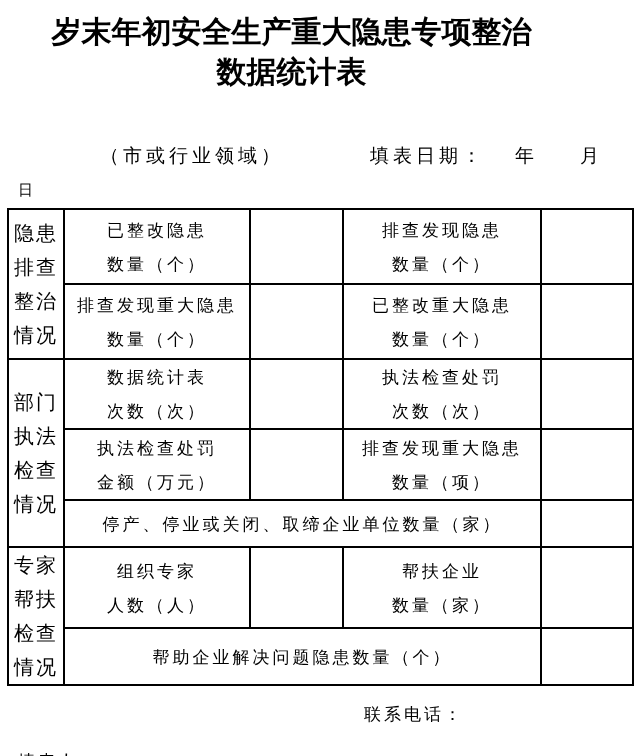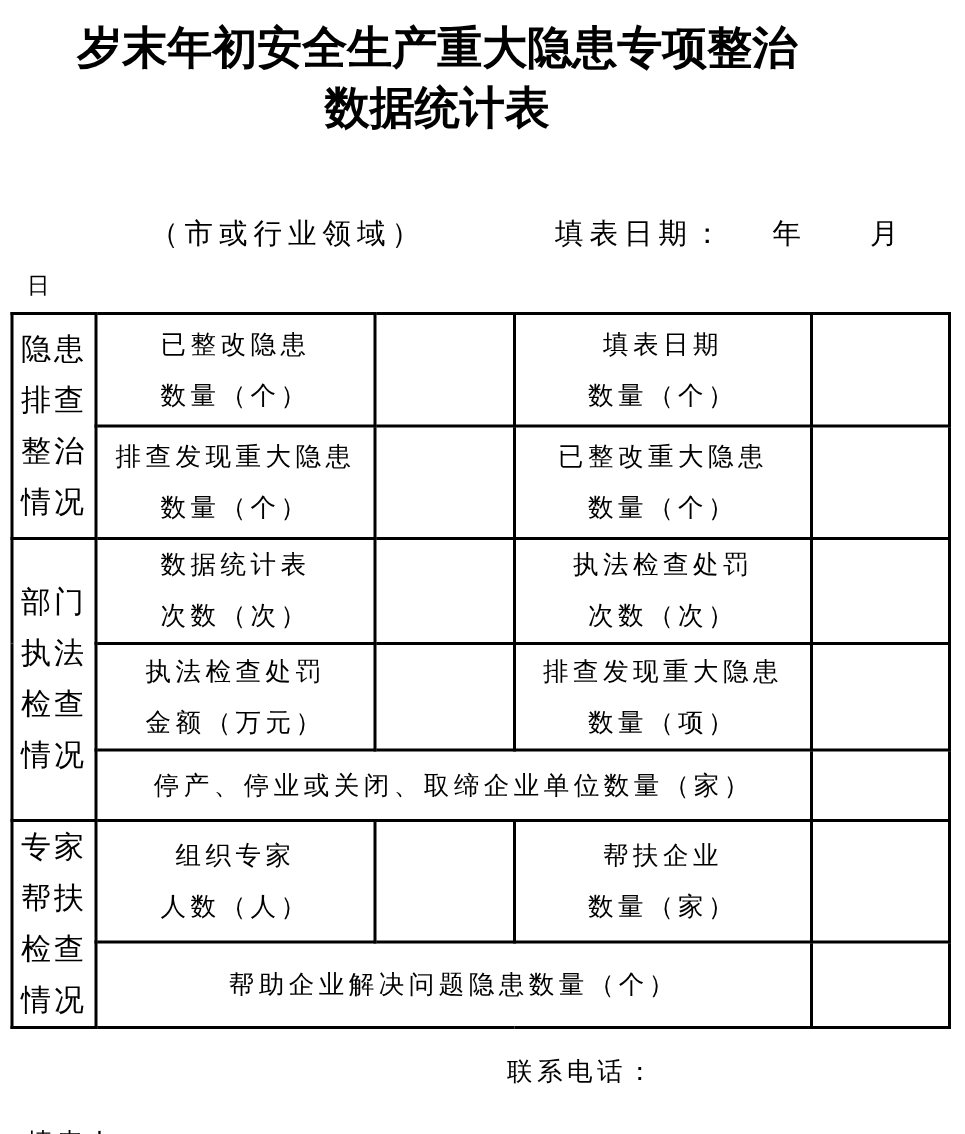--- a/index.html
+++ b/index.html
@@ -47,21 +47,21 @@
       <div>排查</div>
       <div>整治</div>
       <div>情况</div>
     </td>
     <td>
       <div>已整改隐患</div>
       <div>数量（个）</div>
     </td>
     <td></td>
     <td>
-      <div>填表日期</div>
+      <div>排查发现隐患</div>
       <div>数量（个）</div>
     </td>
     <td></td>
   </tr>
   <tr style="height:75px">
     <td>
       <div>排查发现重大隐患</div>
       <div>数量（个）</div>
     </td>
     <td></td>
@@ -126,13 +126,13 @@
     <td></td>
   </tr>
   <tr style="height:49px">
     <td colspan="3">帮助企业解决问题隐患数量（个）</td>
     <td></td>
   </tr>
 </tbody>
   </table>
 
 <div class="footer" style="left:18px;margin-top:47px;">填表人：</div>
-<div class="footer" style="left:338px;text-align:right;">联系电话：</div>
+<div class="footer" style="left:364px;text-align:right;">联系电话：</div>
 
 </body></html>

